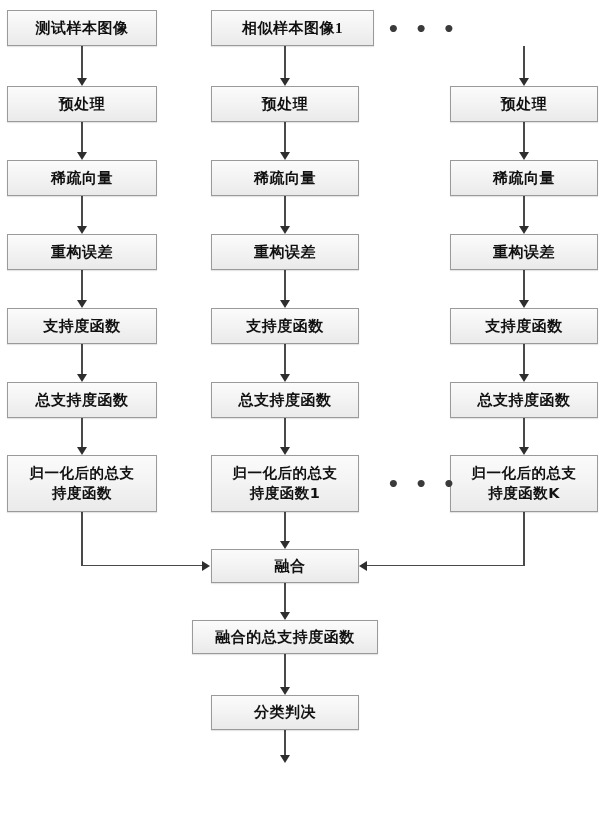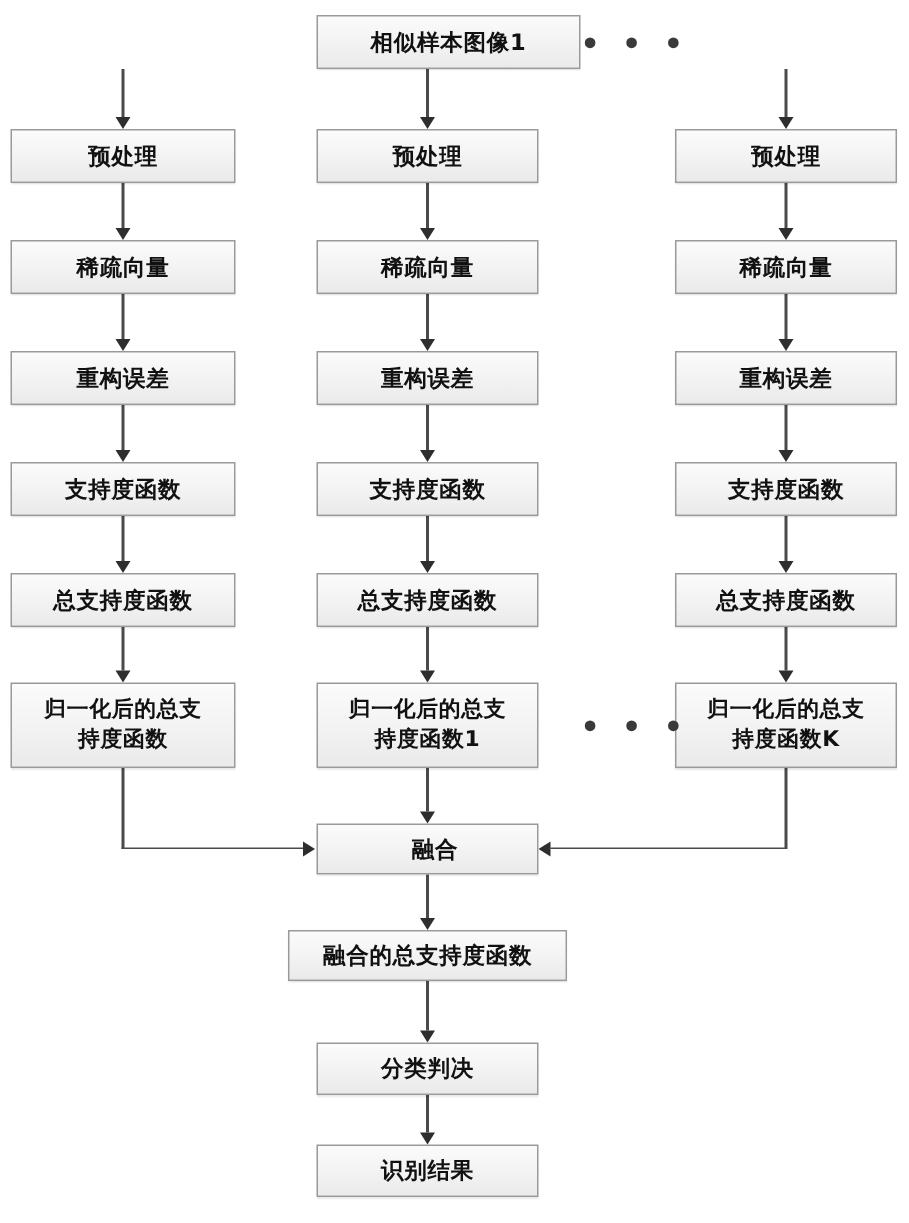--- a/index.html
+++ b/index.html
@@ -70,20 +70,21 @@
     letter-spacing: 4px;
     line-height: 1;
     z-index: 3;
   }
 </style>
 </head>
 <body>
 
 <div id="canvas">
 
+  <div class="node" style="left:7px; top:10px; width:150px; height:36px;">测试样本图像</div>
   <div class="edge v" style="left:81px; top:46px; height:32px;"></div>
   <div class="arrowhead down" style="left:77px; top:78px;"></div>
 
   <div class="node" style="left:7px; top:86px; width:150px; height:36px;">预处理</div>
   <div class="edge v" style="left:81px; top:122px; height:30px;"></div>
   <div class="arrowhead down" style="left:77px; top:152px;"></div>
 
   <div class="node" style="left:7px; top:160px; width:150px; height:36px;">稀疏向量</div>
   <div class="edge v" style="left:81px; top:196px; height:30px;"></div>
   <div class="arrowhead down" style="left:77px; top:226px;"></div>
@@ -100,21 +101,21 @@
   <div class="edge v" style="left:81px; top:418px; height:29px;"></div>
   <div class="arrowhead down" style="left:77px; top:447px;"></div>
 
   <div class="node two-line" style="left:7px; top:455px; width:150px; height:57px;">归一化后的总支
 持度函数</div>
 
   <div class="edge v" style="left:81px; top:512px; height:54px;"></div>
   <div class="edge h" style="left:81px; top:564.5px; width:122px;"></div>
   <div class="arrowhead right" style="left:202px; top:561px;"></div>
 
-  <div class="node" style="left:211px; top:10px; width:176px; height:36px;">相似样本图像1</div>
+  <div class="node" style="left:211px; top:10px; width:163px; height:36px;font-family:Liberation Serif, serif;">相似样本图像1</div>
   <div class="edge v" style="left:284px; top:46px; height:32px;"></div>
   <div class="arrowhead down" style="left:280px; top:78px;"></div>
 
   <div class="node" style="left:211px; top:86px; width:148px; height:36px;">预处理</div>
   <div class="edge v" style="left:284px; top:122px; height:30px;"></div>
   <div class="arrowhead down" style="left:280px; top:152px;"></div>
 
   <div class="node" style="left:211px; top:160px; width:148px; height:36px;">稀疏向量</div>
   <div class="edge v" style="left:284px; top:196px; height:30px;"></div>
   <div class="arrowhead down" style="left:280px; top:226px;"></div>
@@ -172,18 +173,17 @@
   <div class="arrowhead down" style="left:280px; top:612px;"></div>
 
   <div class="node" style="left:192px; top:620px; width:186px; height:34px;text-align:right;">融合的总支持度函数</div>
   <div class="edge v" style="left:284px; top:654px; height:33px;"></div>
   <div class="arrowhead down" style="left:280px; top:687px;"></div>
 
   <div class="node" style="left:211px; top:695px; width:148px; height:35px;">分类判决</div>
   <div class="edge v" style="left:284px; top:730px; height:25px;"></div>
   <div class="arrowhead down" style="left:280px; top:755px;"></div>
 
-  <div class="node" style="left:211px; top:763px; width:148px; height:35px;">识别结果</div>
 
   <div class="ellipsis" style="left:387px; top:19px;">• • •</div>
   <div class="ellipsis" style="left:387px; top:474px;">• • •</div>
 
 </div>
 
 </body></html>

